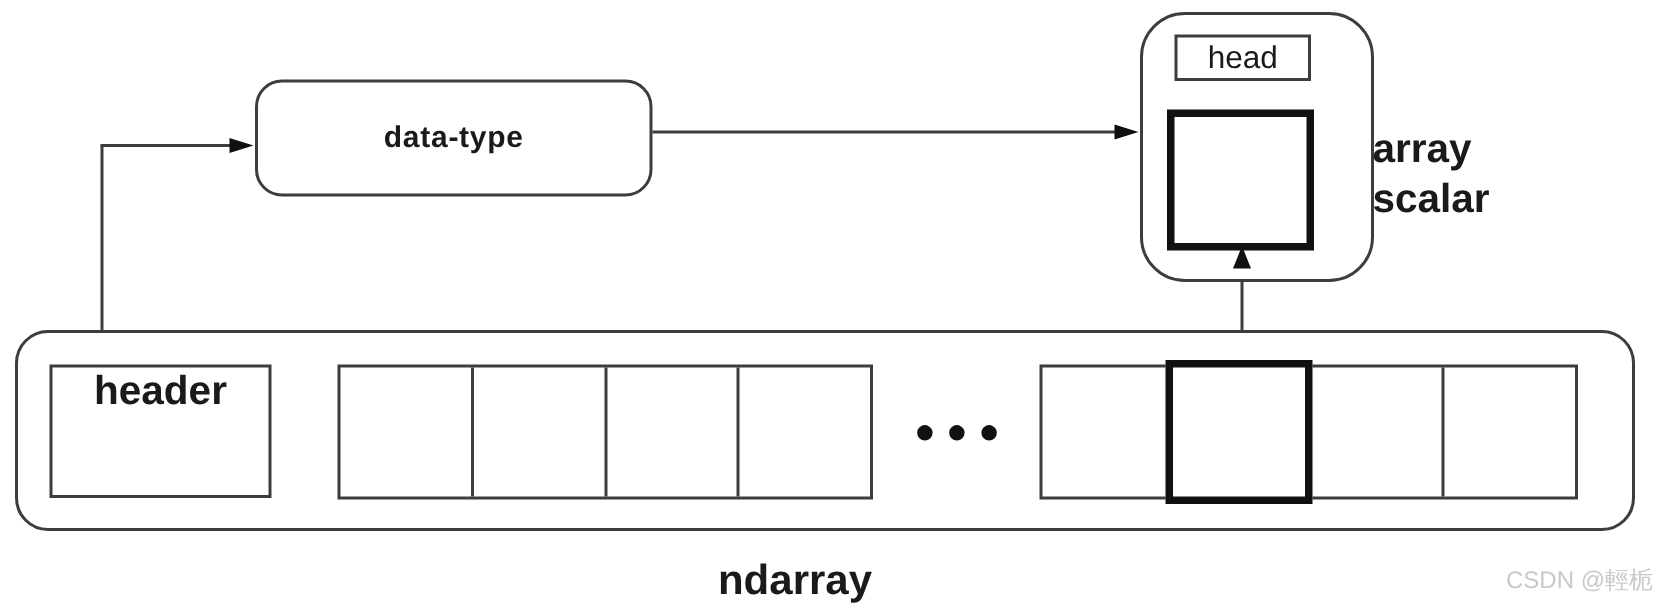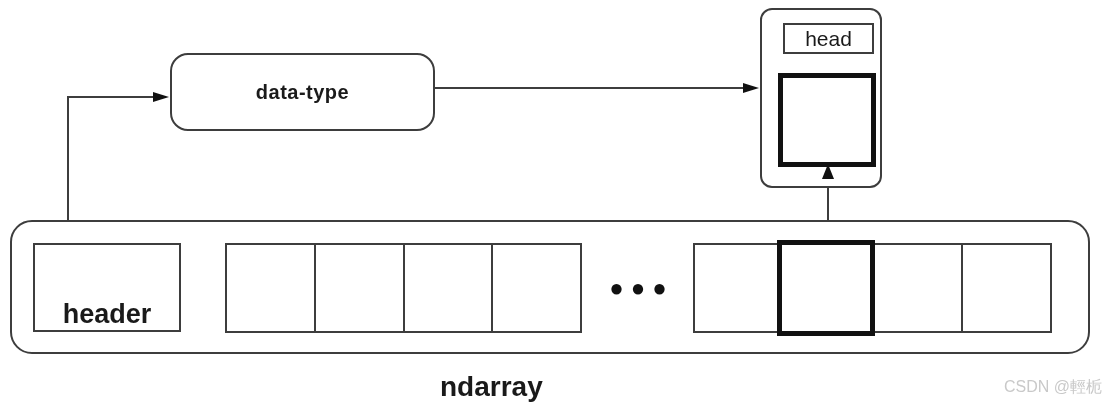--- a/index.html
+++ b/index.html
@@ -36,22 +36,22 @@
     background:var(--background);
     box-sizing:border-box;
   }
   .datatype{
     left:170px;top:53px;width:265px;height:78px;
     border-radius:18px;
     display:flex;align-items:center;justify-content:center;
     font-weight:bold;font-size:20px;letter-spacing:.5px;
   }
   .scalar-container{
-    left:760px;top:8px;width:122px;height:180px;
-    border-radius:12px;
+    left:760px;top:8px;width:156px;height:180px;
+    border-radius:30px;
   }
   .head-box{
     position:absolute;left:21px;top:13px;width:91px;height:31px;
     border:2px solid var(--line);box-sizing:border-box;
     display:flex;align-items:center;justify-content:center;
     font-size:21px;font-weight:normal;
   }
   .bold-square{
     position:absolute;left:16px;top:63px;width:98px;height:94px;
     border:5px solid var(--bold);box-sizing:border-box;
@@ -62,21 +62,21 @@
     font-weight:bold;font-size:27px;line-height:33px;
   }
   .ndarray-box{
     left:10px;top:220px;width:1080px;height:134px;
     border-radius:22px;
   }
   .header-box{
     position:absolute;left:33px;top:243px;width:148px;height:89px;
     border:2px solid var(--line);box-sizing:border-box;
     background:var(--background);
-    display:flex;align-items:flex-end;justify-content:center;
+    display:flex;align-items:flex-start;justify-content:center;
     font-weight:bold;font-size:27px;
   }
   .cell-row{
     position:absolute;top:243px;height:90px;
     border:2px solid var(--line);box-sizing:border-box;
     display:flex;background:var(--background);
   }
   .cell{flex:1;border-right:2px solid var(--line);}
   .cell:last-child{border-right:none;}
   .bold-cell{
@@ -85,21 +85,21 @@
     background:var(--background);
   }
   .ellipsis{
     position:absolute;left:596px;top:243px;width:84px;height:90px;
     display:flex;align-items:center;justify-content:center;
     font-size:24px;letter-spacing:7px;padding-left:7px;
     color:var(--bold);box-sizing:border-box;
   }
   .ndarray-label{
     position:absolute;left:440px;top:371px;width:180px;
-    font-weight:bold;font-size:28px;
+    text-align:center;font-weight:bold;font-size:28px;
   }
   .watermark{
     position:absolute;right:5px;top:377px;
     font-size:16px;color:var(--watermark);
   }
 </style>
 </head>
 <body>
 
 <div class="canvas">
@@ -118,20 +118,24 @@
   <div class="line" style="left:827px;top:178px;width:2px;height:62px;"></div>
 
   <div class="rounded-box scalar-container">
     <div class="head-box">
       <span>head</span>
     </div>
     <div class="bold-square"></div>
   </div>
   <div class="arrowhead up" style="left:822px;top:164px;"></div>
 
+  <div class="caption">
+    <div>array</div>
+    <div>scalar</div>
+  </div>
 
   <div class="rounded-box ndarray-box"></div>
   <div class="header-box">
     <span>header</span>
   </div>
 
   <div class="cell-row" id="group1" style="left:225px;width:357px;">
       <div class="cell"></div>
       <div class="cell"></div>
       <div class="cell"></div>

